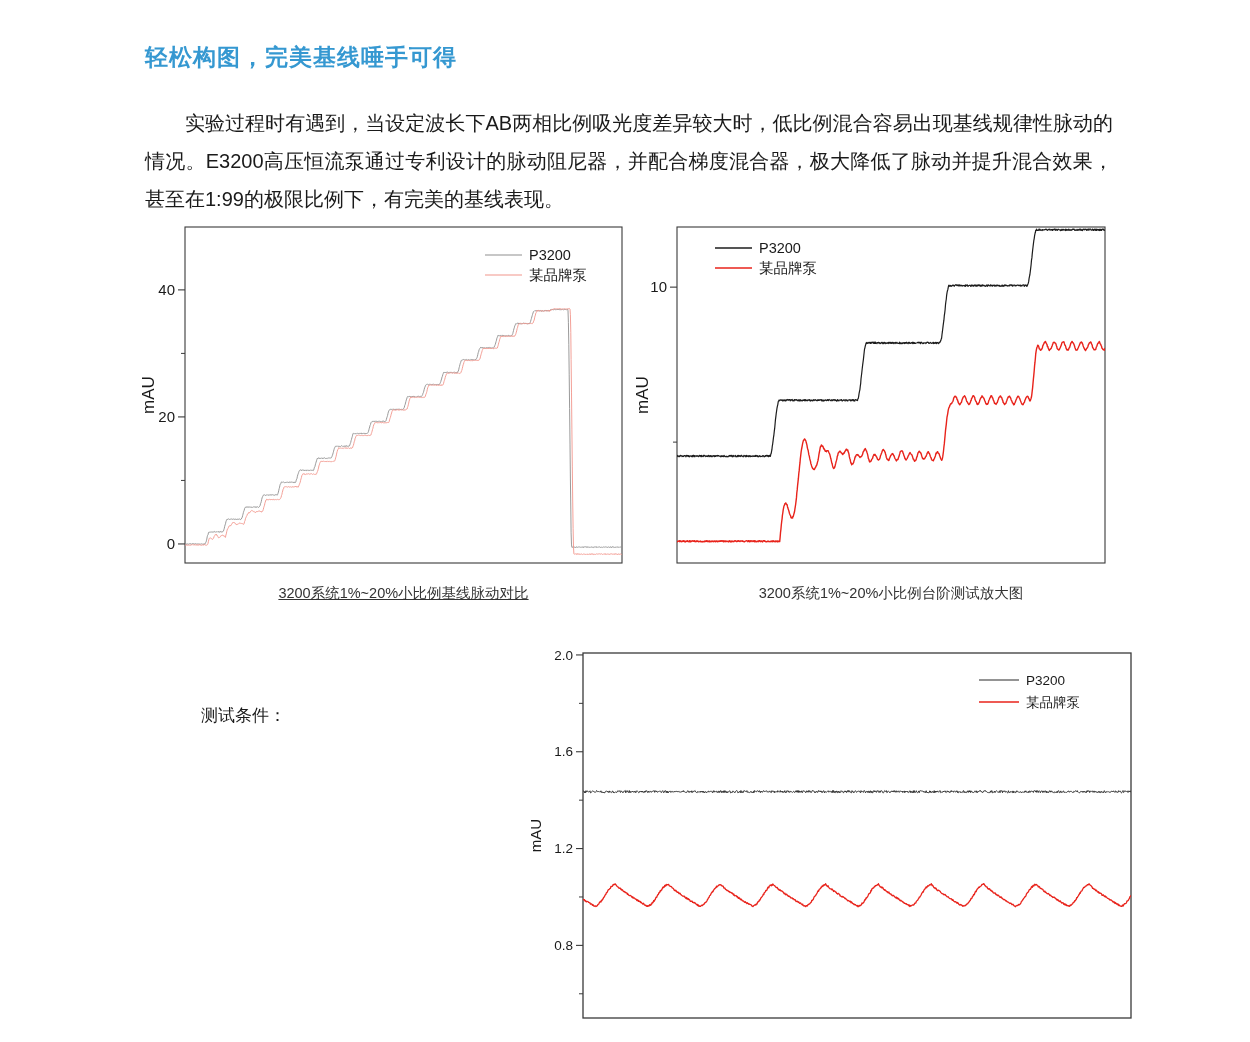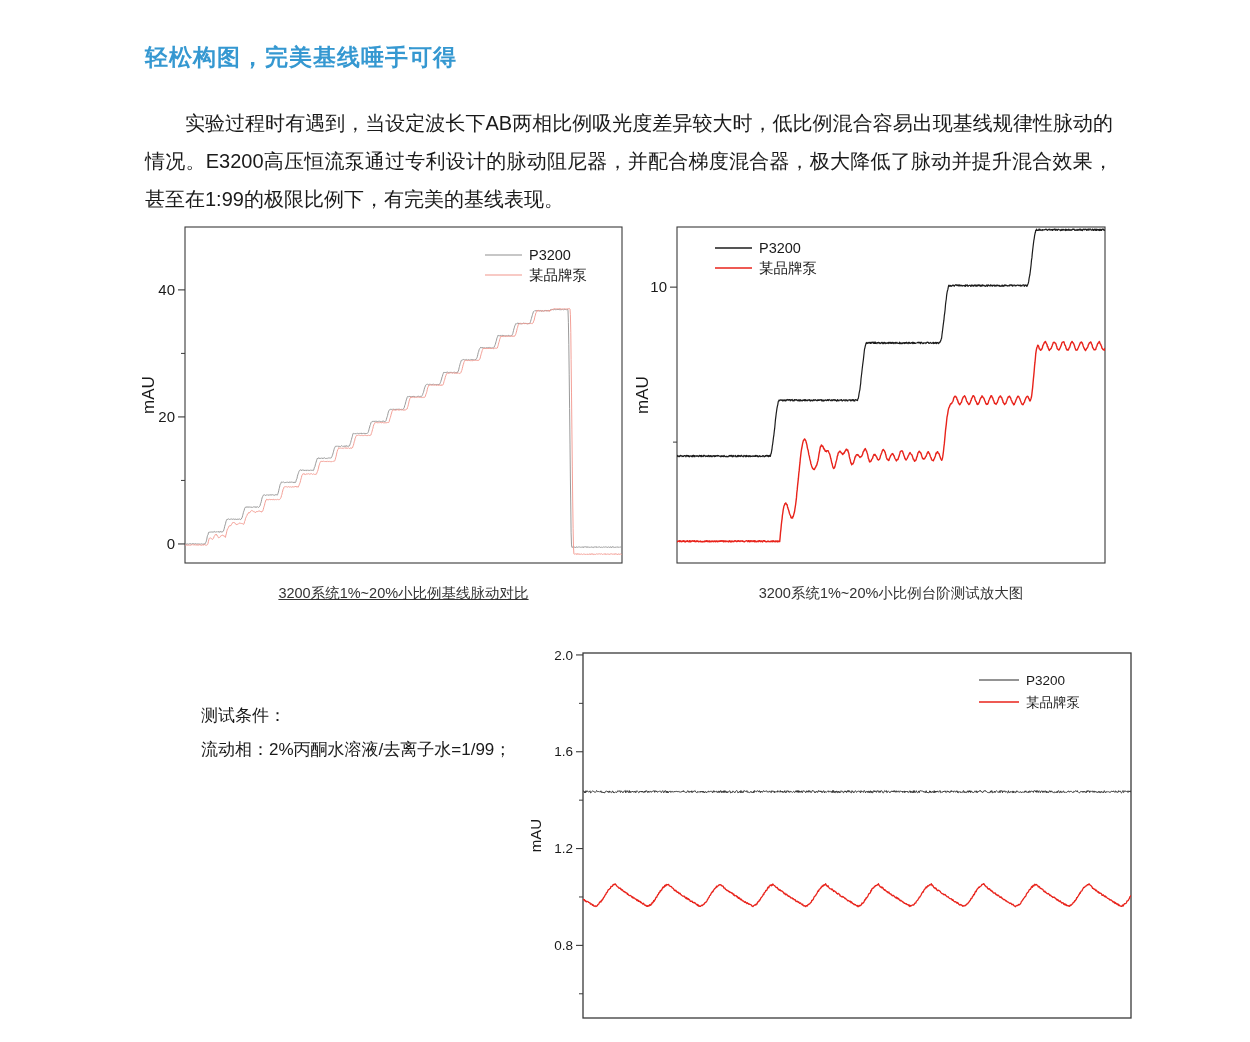--- a/index.html
+++ b/index.html
@@ -107,21 +107,20 @@
         <line x1="80" y1="28" x2="117" y2="28" stroke="#1c1c1c" stroke-width="1.5"></line>
         <text x="124" y="28" dy="0.35em" font-size="14.5" fill="#1a1a1a">P3200</text>
         <line x1="80" y1="48" x2="117" y2="48" stroke="#e8231b" stroke-width="1.7"></line>
         <text x="124" y="48" dy="0.35em" font-size="14.5" fill="#1a1a1a">某品牌泵</text>
       </svg>
     <figcaption>3200系统1%~20%小比例台阶测试放大图</figcaption>
   </figure>
 
   <div class="conditions">
     <div>测试条件：</div>
-    <div>流动相：2%丙酮水溶液/去离子水=1/99；</div>
   </div>
 
   <figure class="fig3">
     <svg viewBox="0 0 620 385" width="620" height="385">
         <defs>
           <clipPath id="clip2">
             <rect x="62" y="8" width="548" height="365"></rect>
           </clipPath>
         </defs>
         <rect x="62" y="8" width="548" height="365" fill="none" stroke="#3a3a3a" stroke-width="1.3"></rect>

